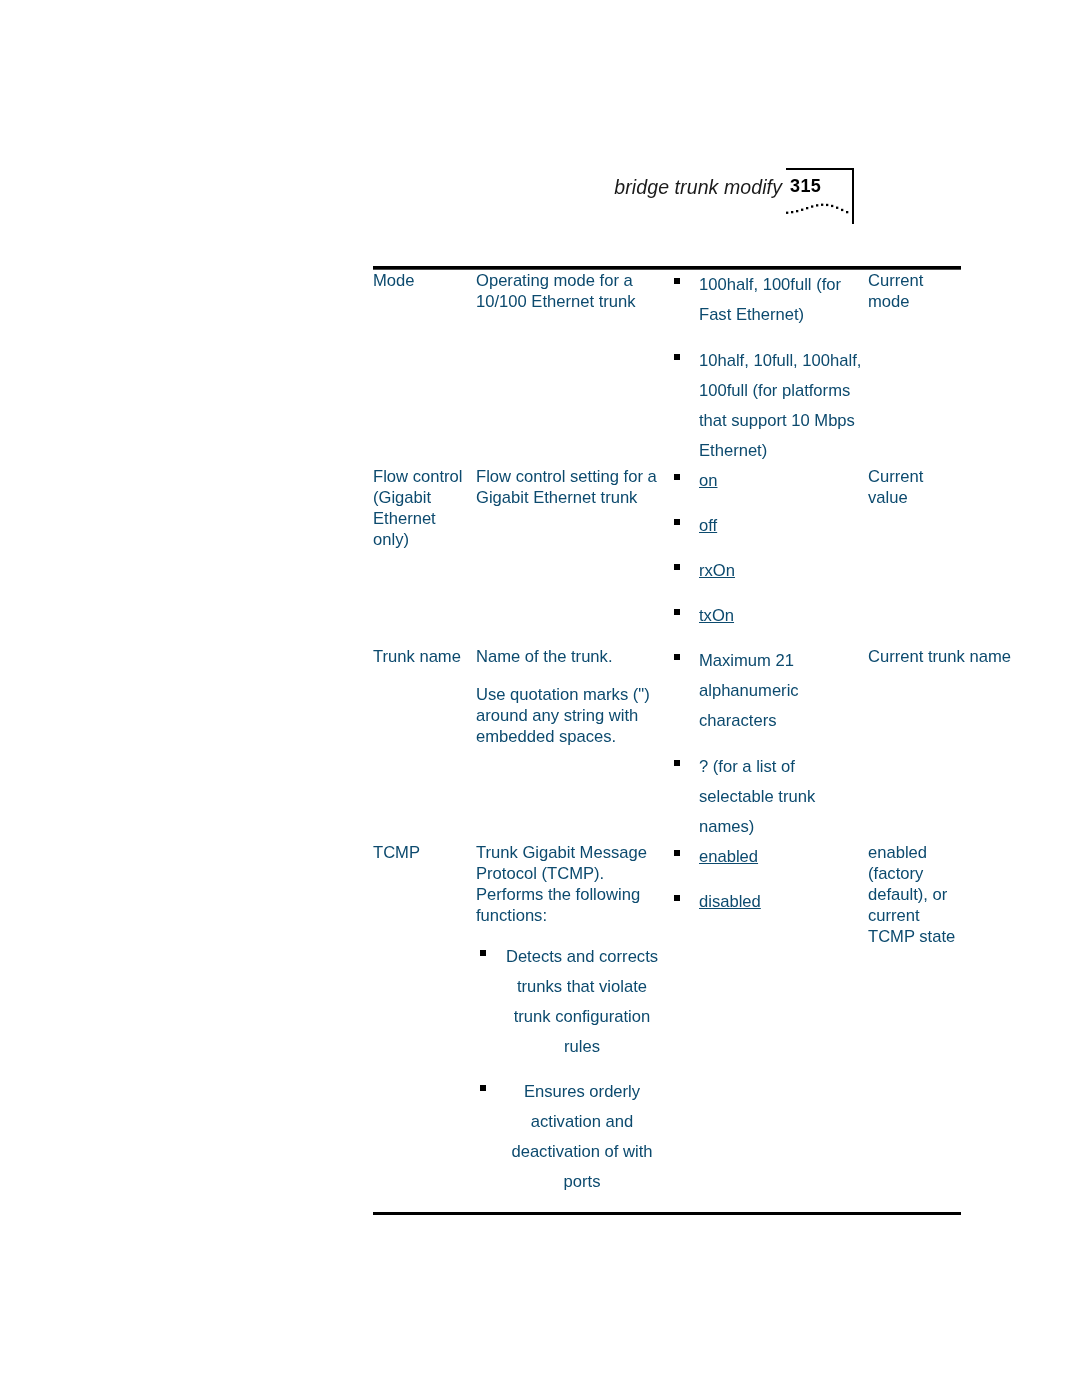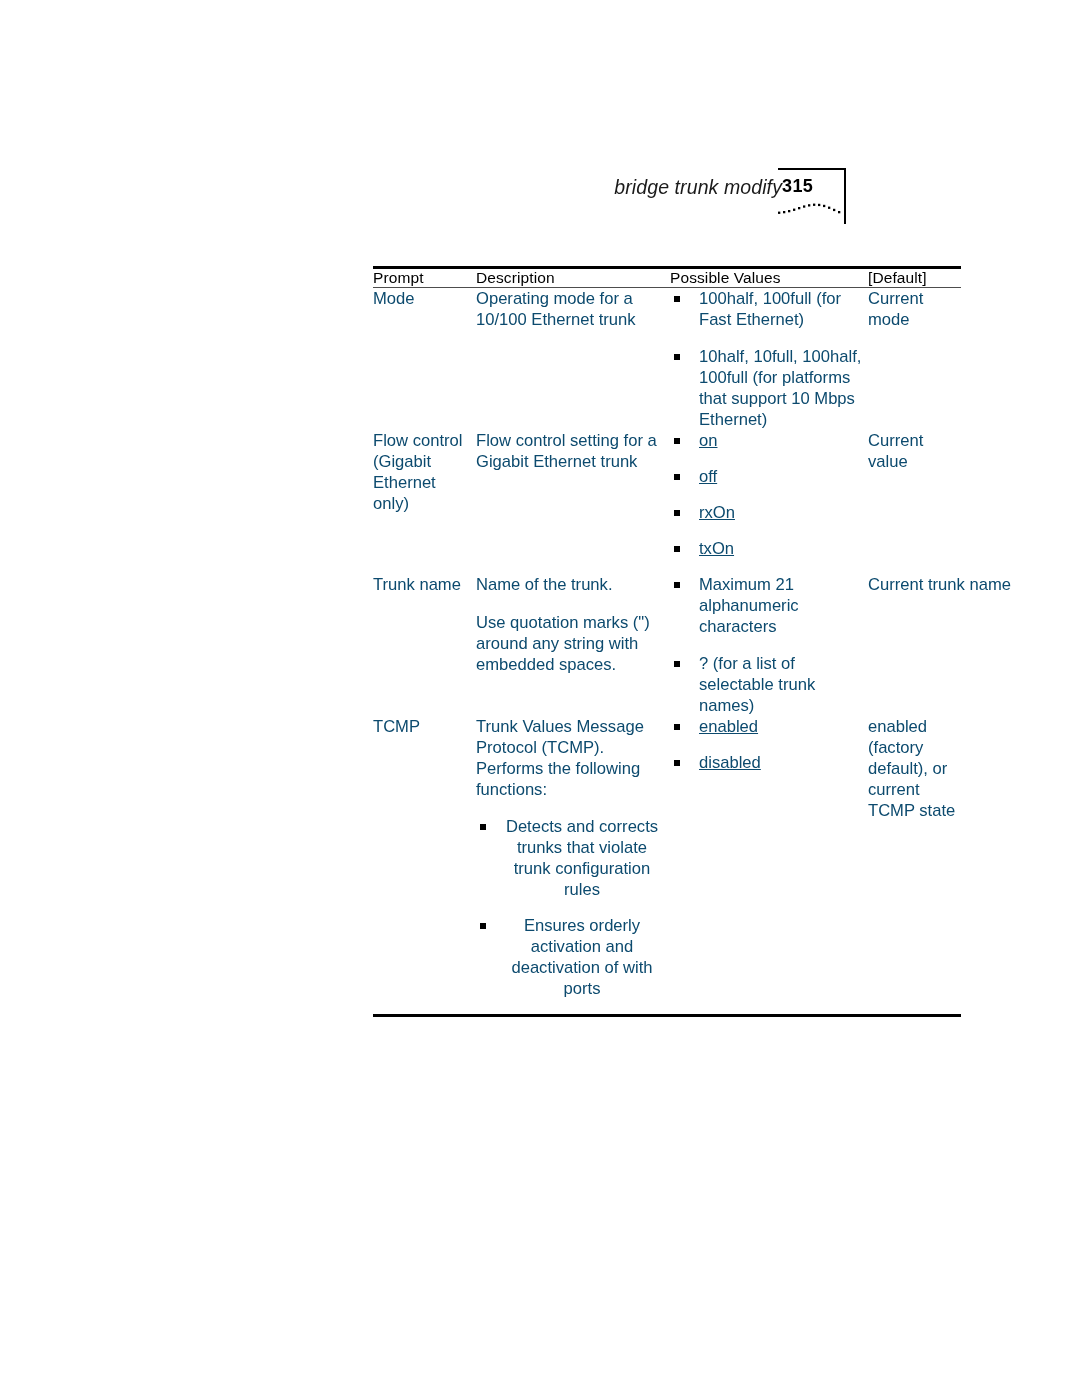--- a/index.html
+++ b/index.html
@@ -29,21 +29,21 @@
     right: 72px;
     top: 4px;
     font-style: italic;
     font-size: 19.5px;
     letter-spacing: 0.1px;
     color: #1a1a1a;
     white-space: nowrap;
   }
   .folio-box {
     position: absolute;
-    right: 8px;
+    right: 0px;
     top: -4px;
     width: 72px;
     height: 56px;
   }
   .folio-top-rule {
     position: absolute;
     left: 4px;
     top: 0;
     width: 68px;
     height: 2px;
@@ -132,21 +132,21 @@
   
   ul.bl {
     list-style: none;
     margin: 0;
     padding: 0;
   }
   ul.bl > li {
     position: relative;
     padding-left: 29px;
     margin-bottom: 16px;
-    line-height: 21px;
+    line-height: 30px;
   }
   ul.bl > li:last-child { margin-bottom: 0; }
   ul.bl > li .bullet {
     position: absolute;
     left: 4px;
     top: 8px;
     width: 6px;
     height: 6px;
     background: #000;
     display: block;
@@ -194,45 +194,20 @@
         <rect x="62" y="13.0" width="2.3" height="2.3"></rect>
       </g>
     </svg>
   </div>
 </div>
 
 <div class="doc-table">
 
   <div class="rule-thick"></div>
 
-  <table class="tbl">
-    <colgroup>
-      <col class="col-prompt">
-        <col class="col-desc">
-        <col class="col-values">
-        <col class="col-default">
-    </colgroup>
-
-    <thead>
-      <tr class="hdr-row">
-        <th>
-          <div class="cellpad">Prompt</div>
-        </th>
-        <th>
-          <div class="cellpad">Description</div>
-        </th>
-        <th>
-          <div class="cellpad">Possible Values</div>
-        </th>
-        <th>
-          <div class="cellpad">[Default]</div>
-        </th>
-      </tr>
-    </thead>
-  </table>
 
   <div class="rule-thin"></div>
 
   <table class="tbl">
     <colgroup>
       <col class="col-prompt">
         <col class="col-desc">
         <col class="col-values">
         <col class="col-default">
     </colgroup>
@@ -324,21 +299,21 @@
           <div class="wide">Current trunk name</div>
         </td>
       </tr>
 
       <tr class="body-row">
         <td>
           <div class="cellpad">TCMP</div>
         </td>
         <td>
           <div class="cellpad">
-            <div class="para">Trunk Values Message Protocol (TCMP). Performs the following functions:</div>
+            <div class="para">Trunk Gigabit Message Protocol (TCMP). Performs the following functions:</div>
             <ul class="bl inner">
               <li>
                 <span class="bullet"></span>
                 <span>Detects and corrects trunks that violate trunk configuration rules</span>
               </li>
               <li>
                 <span class="bullet"></span>
                 <span>Ensures orderly activation and deactivation of with ports</span>
               </li>
             </ul>

